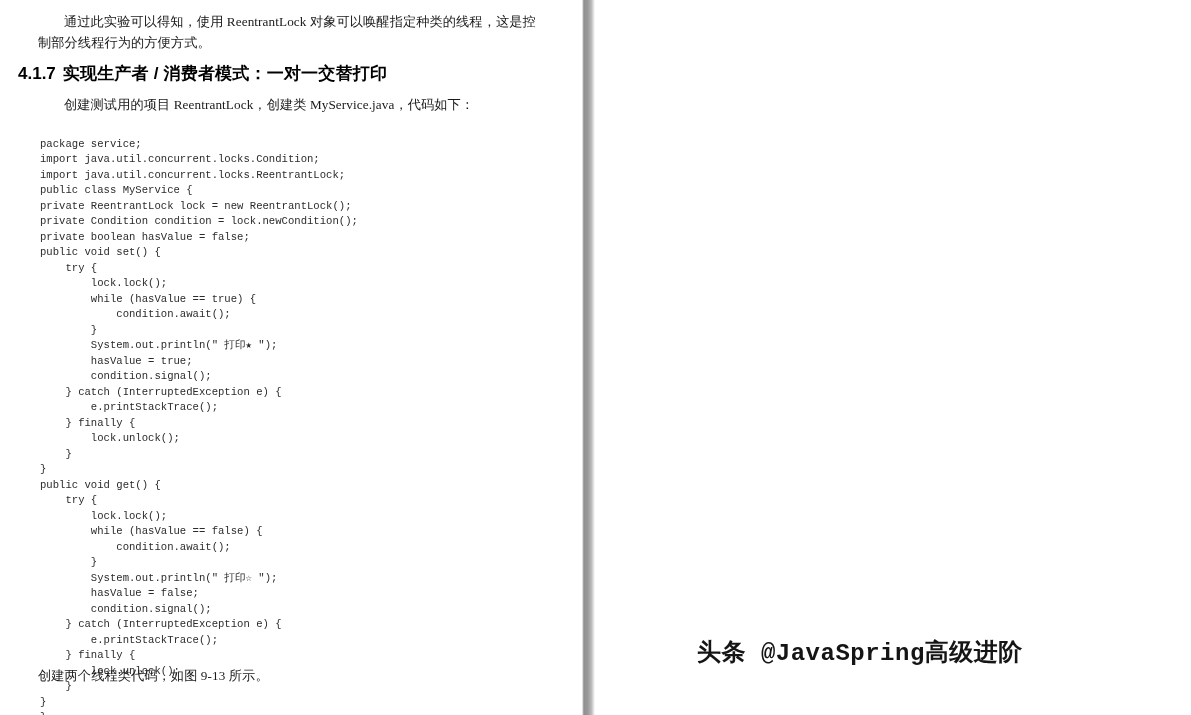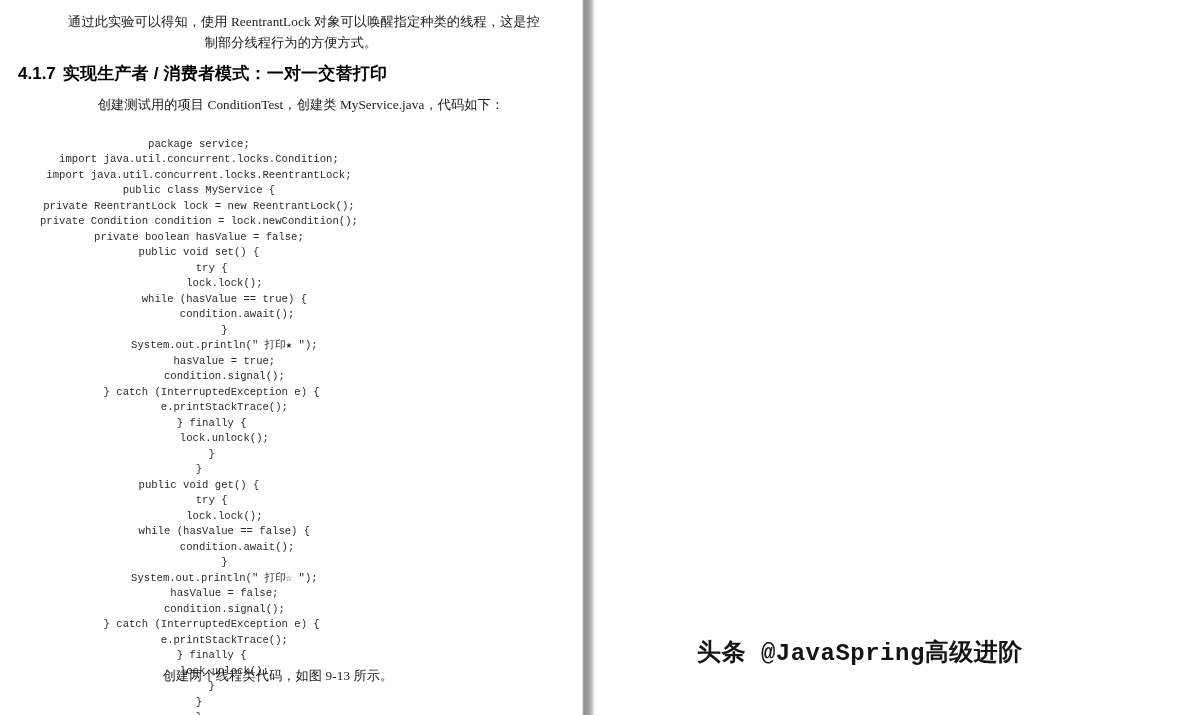--- a/index.html
+++ b/index.html
@@ -11,21 +11,21 @@
     position:relative;
   }
   .spread{position:absolute;inset:0;display:block;}
 
   
   .gutter{position:absolute;top:0;left:582px;width:13px;height:715px;
     background:linear-gradient(to right,#ffffff 0%,#8f8f8f 14%,#9a9a9a 45%,#b9b9b9 72%,#ffffff 100%);}
 
   
   .page{position:absolute;top:0;bottom:0;background:#fff;}
-  .page-left{left:0;width:582px;text-align:center;}
+  .page-left{left:0;width:582px;}
   .page-right{left:595px;width:596px;}
 
   
   .para{font-size:13.2px;line-height:20.5px;letter-spacing:.1px;color:#191919;}
   .indent{text-indent:26px;}
   .h-sec{font-family:"Liberation Sans",sans-serif;font-weight:700;font-size:17px;
     color:#000;letter-spacing:.2px;}
   .h-sec .num{font-weight:700;letter-spacing:0;}
   .h-sec .num + .ttl{margin-left:2px;}
 
@@ -51,21 +51,21 @@
 
   <div class="page page-left">
 
     <div class="para indent lp-intro">通过此实验可以得知，使用 ReentrantLock 对象可以唤醒指定种类的线程，这是控制部分线程行为的方便方式。</div>
 
     <div class="h-sec lp-h">
       <span class="num">4.1.7</span>
       <span class="ttl">实现生产者 / 消费者模式：一对一交替打印</span>
     </div>
 
-    <div class="para indent lp-sub">创建测试用的项目 ConditionTest，创建类 MyService.java，代码如下：</div>
+    <div class="para indent lp-sub">创建测试用的项目 ReentrantLock，创建类 MyService.java，代码如下：</div>
 
     <pre class="code lp-code">package service;
 import java.util.concurrent.locks.Condition;
 import java.util.concurrent.locks.ReentrantLock;
 public class MyService {
 private ReentrantLock lock = new ReentrantLock();
 private Condition condition = lock.newCondition();
 private boolean hasValue = false;
 public void set() {
     try {

